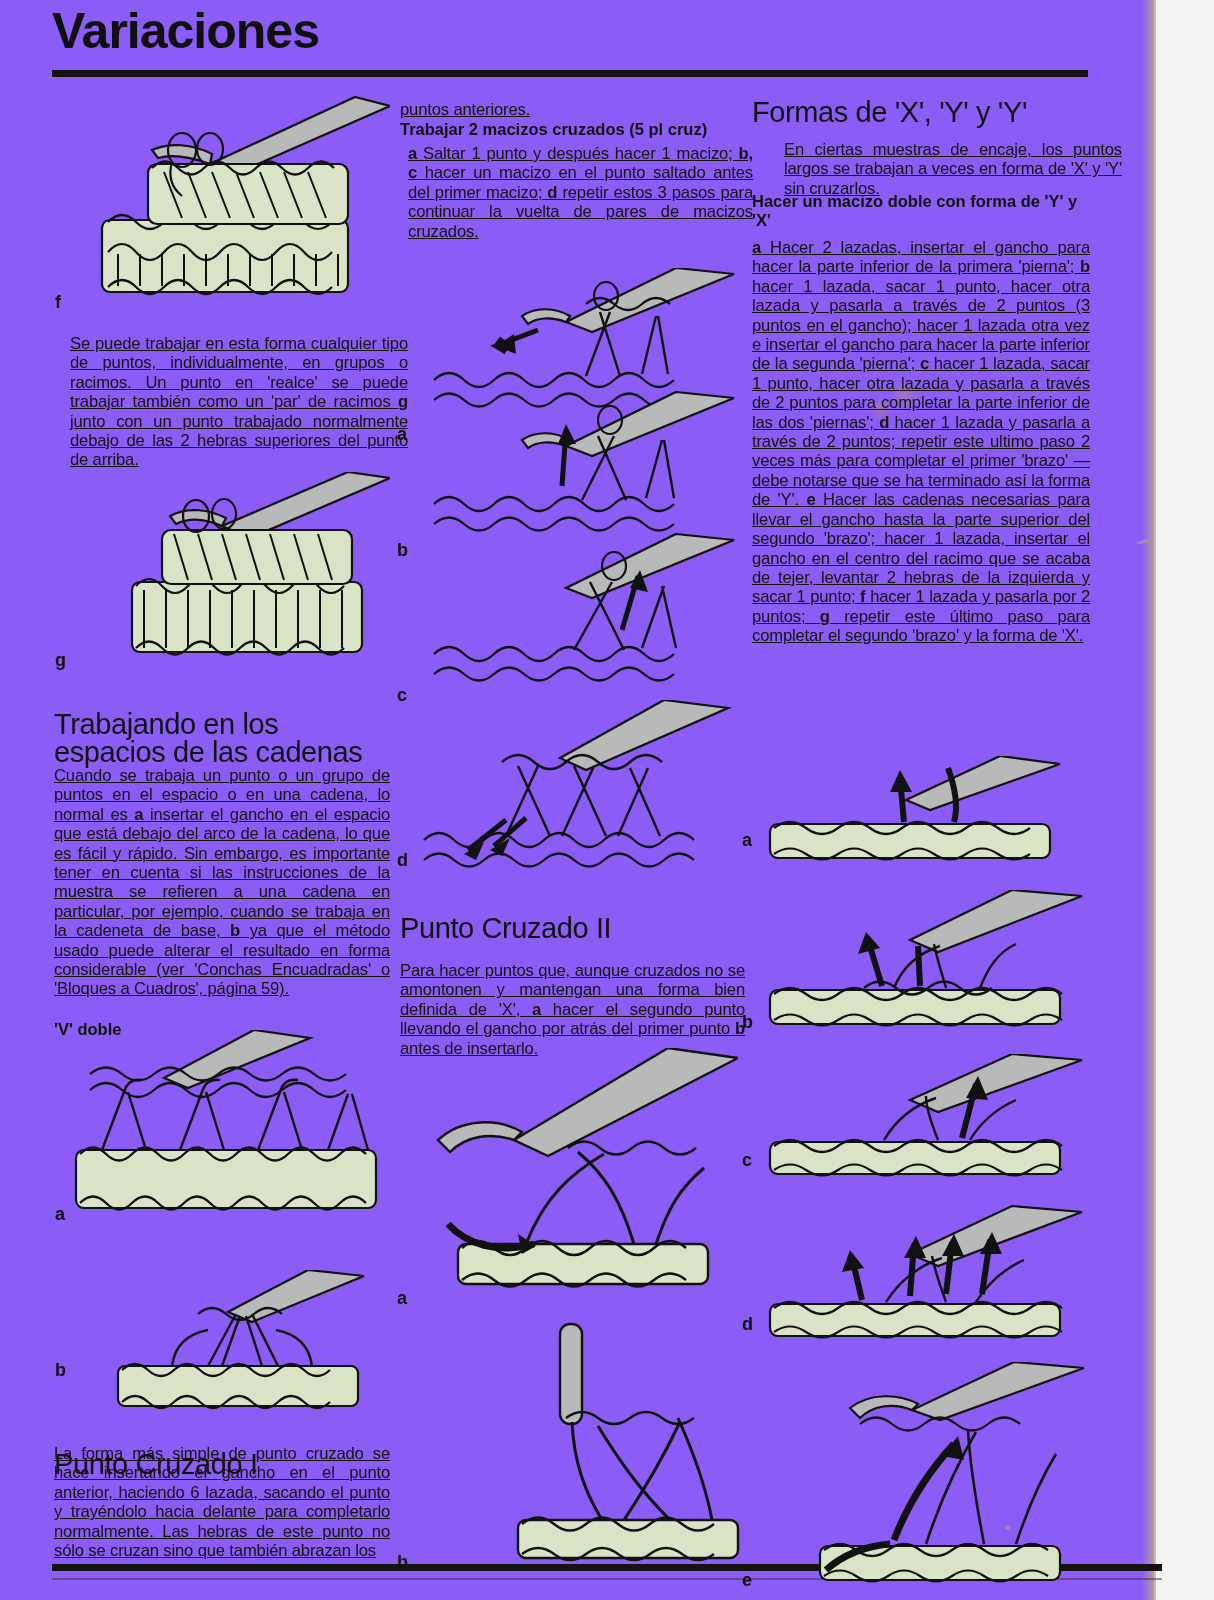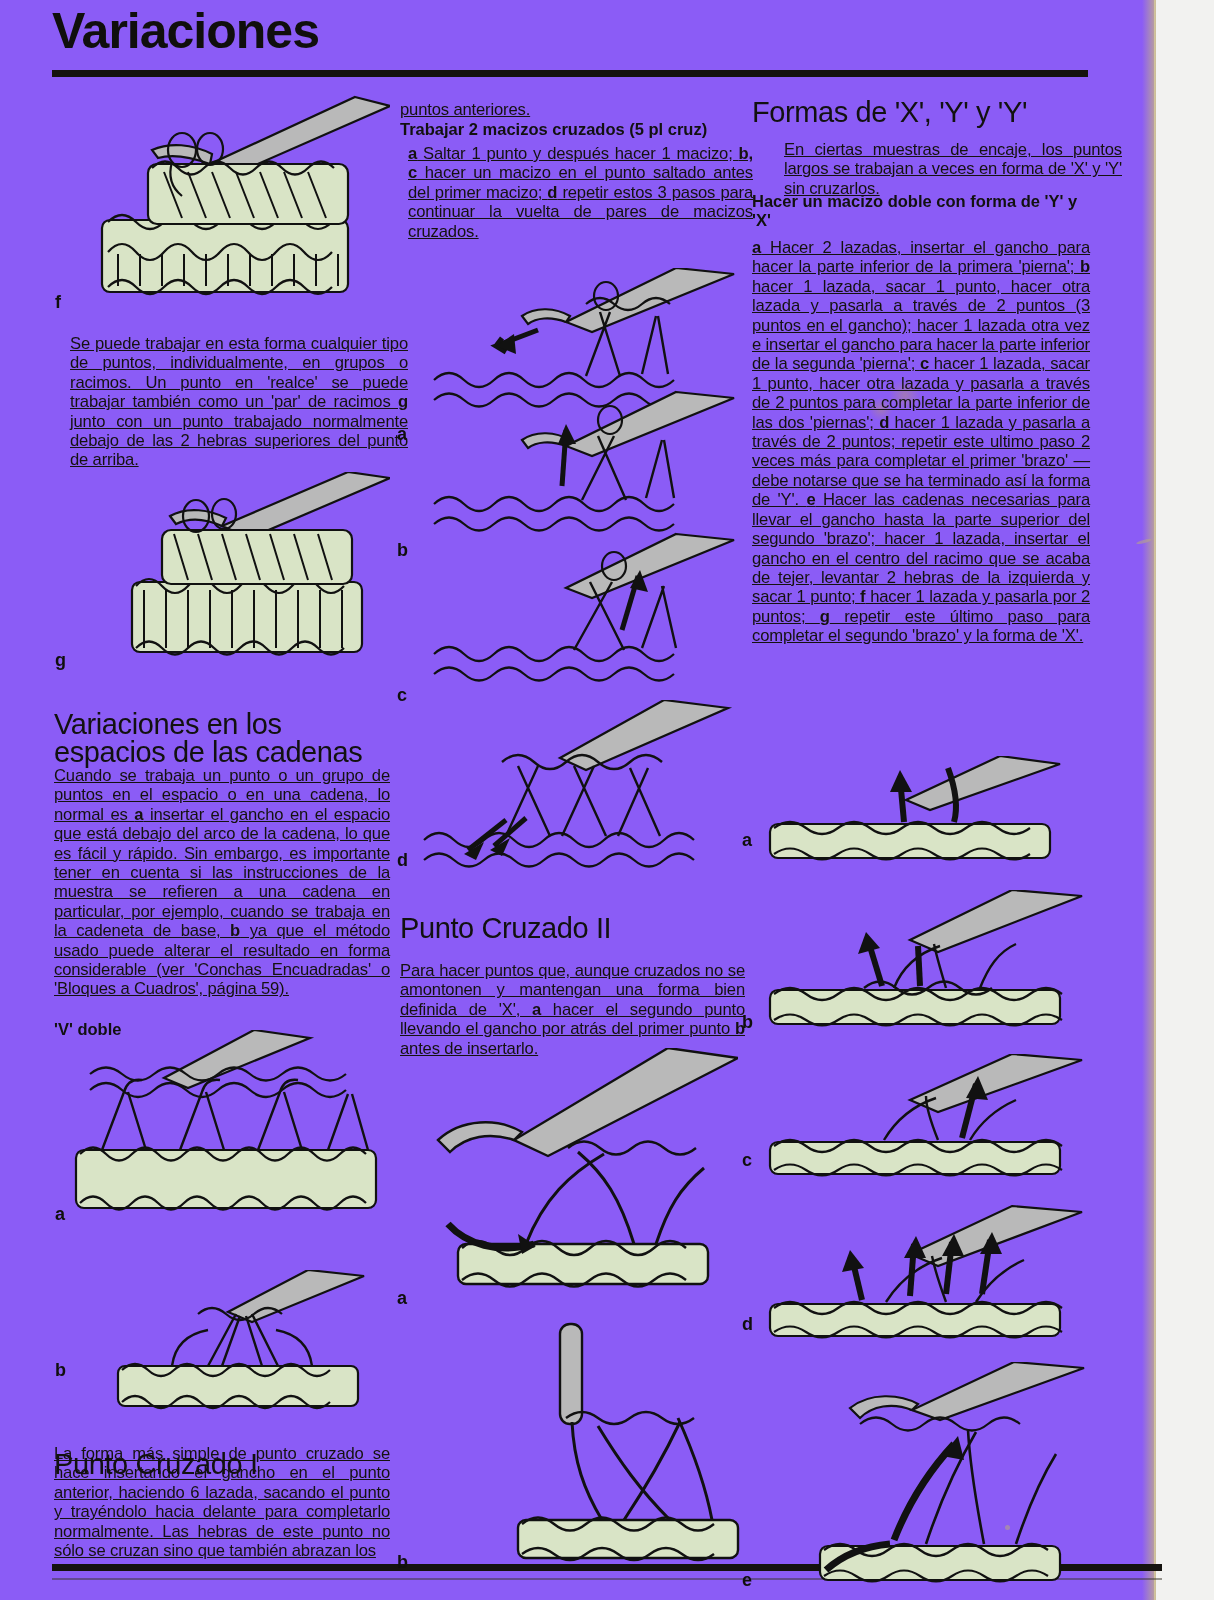--- a/index.html
+++ b/index.html
@@ -131,21 +131,21 @@
           <g fill="none" stroke-width="2">
             <path d="M74,62 l14,46 M98,62 l14,46 M122,62 l14,46 M146,62 l14,46 M170,62 l14,46 M194,62 l14,46 M218,62 l14,46"></path>
           </g>
           <ellipse cx="96" cy="44" rx="13" ry="16" fill="none"></ellipse>
           <ellipse cx="124" cy="42" rx="12" ry="15" fill="none"></ellipse>
         </g>
       </svg>
     </div>
     <span class="lbl" style="left:3px;top:558px;">g</span>
 
-    <h2 class="sec" style="position:absolute;left:2px;top:612px;width:336px;">Variaciones en los espacios de las cadenas</h2>
+    <h2 class="sec" style="position:absolute;left:2px;top:612px;width:336px;">Trabajando en los espacios de las cadenas</h2>
     <p class="body" style="position:absolute;left:2px;top:674px;width:336px;">Cuando se trabaja un punto o un grupo de puntos en el espacio o en una cadena, lo normal es <b>a</b> insertar el gancho en el espacio que está debajo del arco de la cadena, lo que es fácil y rápido. Sin embargo, es importante tener en cuenta si las instrucciones de la muestra se refieren a una cadena en particular, por ejemplo, cuando se trabaja en la cadeneta de base, <b>b</b> ya que el método usado puede alterar el resultado en forma considerable (ver 'Conchas Encuadradas' o 'Bloques a Cuadros', página 59).</p>
 
     <h3 class="sub" style="position:absolute;left:2px;top:928px;">'V' doble</h3>
 
     <div class="illus" style="left:10px;top:938px;">
       <svg width="330" height="210" viewBox="0 0 330 210">
         <g stroke="#111" stroke-width="2.2" fill="#d9e4c6">
           <polygon points="192,0 248,8 126,58 102,48" fill="#b9b9b9"></polygon>
           <rect x="14" y="120" width="300" height="58" rx="8" fill="#d9e4c6"></rect>
           <g fill="none">

